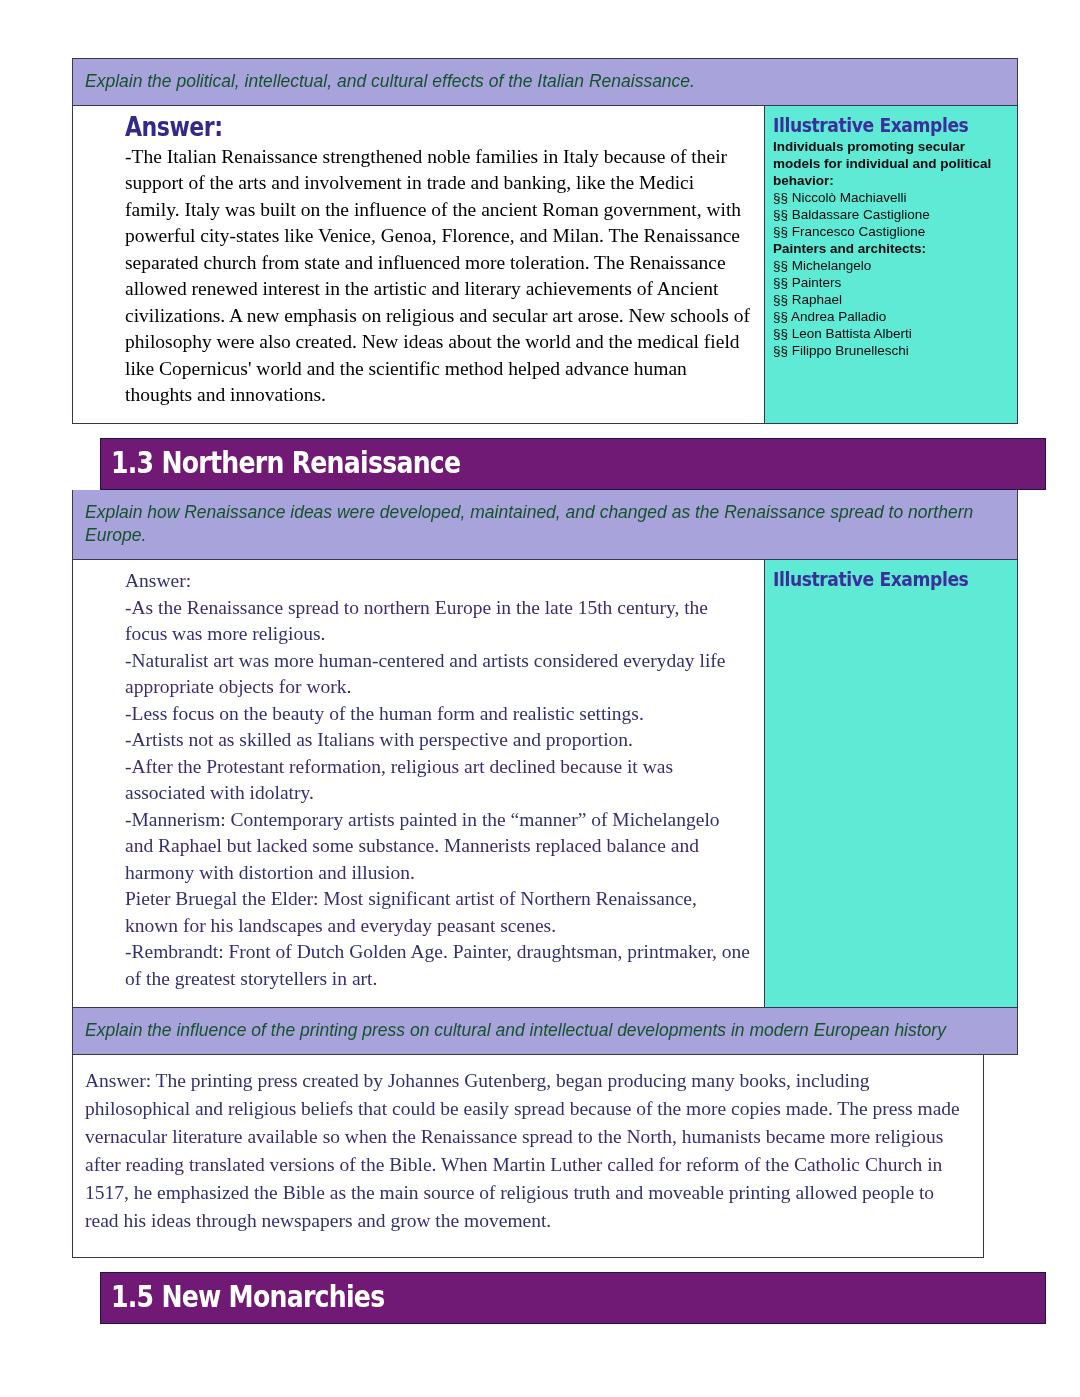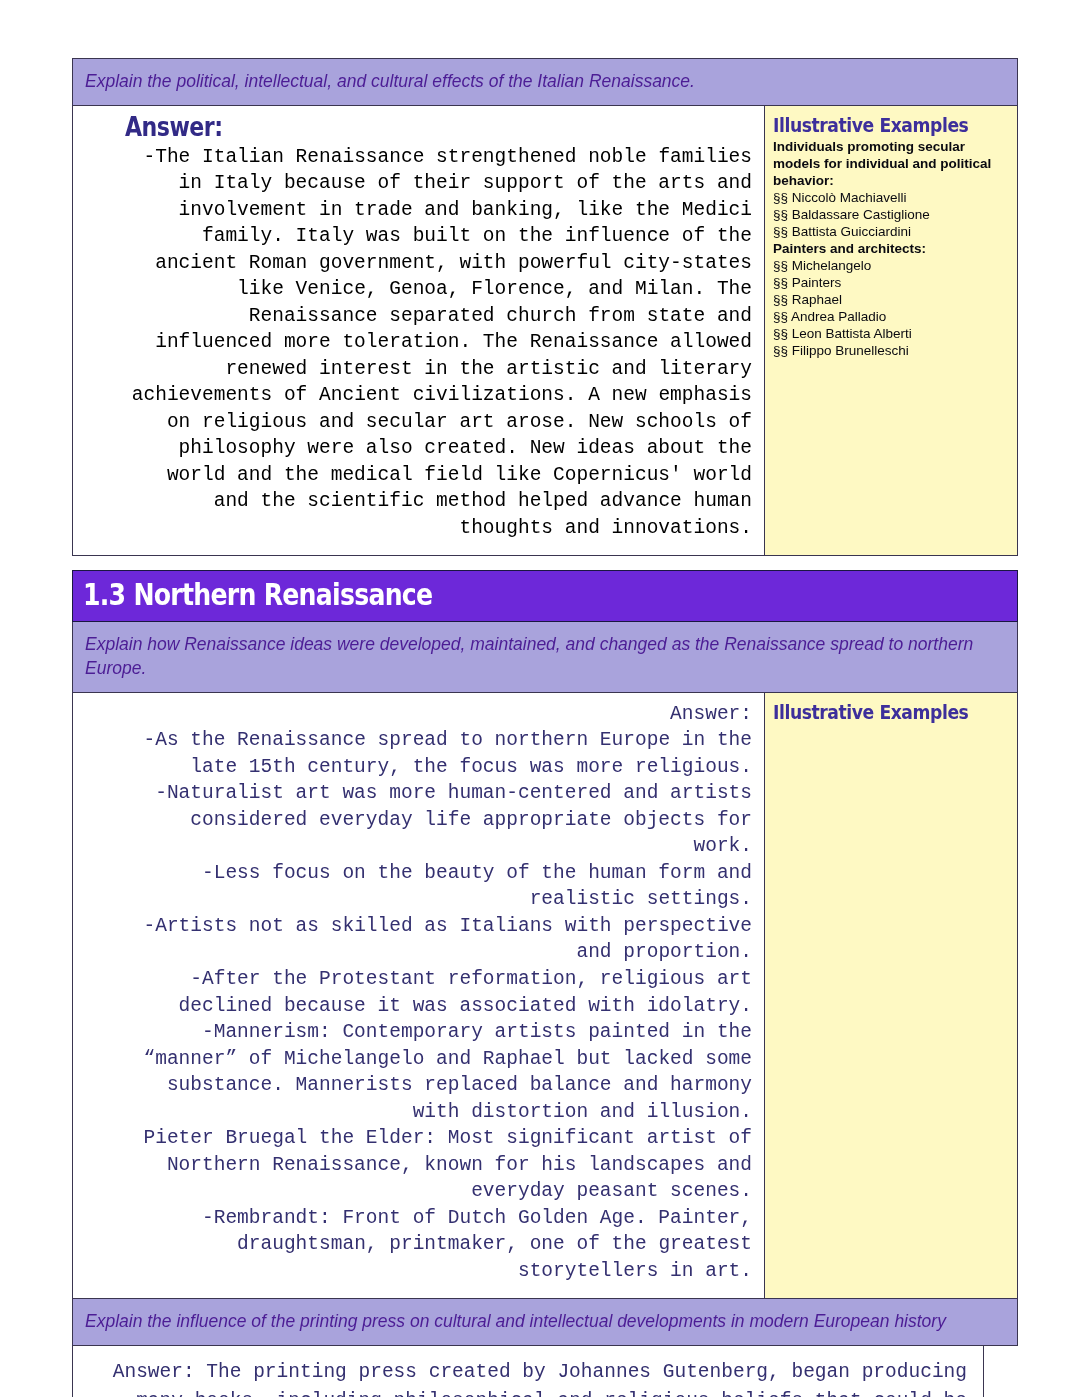--- a/index.html
+++ b/index.html
@@ -23,27 +23,28 @@
 
   .doc {
     position: absolute;
     left: 72px;
     top: 58px;
     width: 946px;
   }
 
   
   .section-header {
-    background: #6d28d9;
+    background: #701a75;
     border: 1px solid #1b1742;
     color: #ffffff;
     padding: 9px 10px 11px 10px;
     margin-top: 14px;
     box-sizing: border-box;
     width: 946px;
+    margin-left: 28px;
   }
   .section-header-title {
     font-family: "DejaVu Sans", sans-serif;
     font-weight: bold;
     font-size: 30px;
     line-height: 1.0;
     letter-spacing: -0.9px;
     transform: scaleX(0.84);
     transform-origin: left center;
     display: block;
@@ -60,21 +61,21 @@
     padding: 11px 12px 12px 12px;
   }
   .prompt-band.standalone {
     border-top: 1px solid #3a3550;
   }
   .prompt-text {
     font-family: "Liberation Sans", sans-serif;
     font-style: italic;
     font-size: 17.5px;
     line-height: 1.33;
-    color: #4c1d95;
+    color: #14532d;
     display: block;
   }
 
   
   .answer-row {
     display: flex;
     width: 946px;
     box-sizing: border-box;
     border: 1px solid #3a3550;
     border-top: none;
@@ -84,45 +85,44 @@
   .answer-col {
     width: 650px;
     box-sizing: border-box;
     background: #ffffff;
     padding: 8px 12px 14px 10px;
     border-right: 1px solid #3a3550;
   }
   .examples-col {
     flex: 1;
     box-sizing: border-box;
-    background: #fef9c3;
+    background: #5eead4;
     padding: 9px 8px 10px 8px;
   }
 
   .answer-label-big {
     font-family: "DejaVu Sans", sans-serif;
     font-weight: bold;
     font-size: 26px;
     color: #322a86;
     letter-spacing: -0.6px;
     transform: scaleX(0.85);
     transform-origin: left center;
     display: block;
     margin: 0 0 2px 0;
     line-height: 1.05;
   }
 
   .answer-body {
-    font-family: Liberation Mono, monospace;
+    font-family: Liberation Serif, serif;
     font-size: 19.5px;
     line-height: 1.36;
     color: #000000;
     white-space: pre-line;
     display: block;
-    text-align: right;
   }
   .answer-body.indigo {
     color: #343070;
   }
 
   
   .examples-title {
     font-family: "DejaVu Sans", sans-serif;
     font-weight: bold;
     font-size: 20px;
@@ -180,21 +180,21 @@
       <div class="answer-col">
         <span class="answer-label-big">Answer:</span>
         <span class="answer-body">-The Italian Renaissance strengthened noble families in Italy because of their support of the arts and involvement in trade and banking, like the Medici family. Italy was built on the influence of the ancient Roman government, with powerful city-states like Venice, Genoa, Florence, and Milan. The Renaissance separated church from state and influenced more toleration. The Renaissance allowed renewed interest in the artistic and literary achievements of Ancient civilizations. A new emphasis on religious and secular art arose. New schools of philosophy were also created. New ideas about the world and the medical field like Copernicus' world and the scientific method helped advance human thoughts and innovations.</span>
       </div>
       <div class="examples-col">
         <span class="examples-title">Illustrative Examples</span>
         <div class="examples-list">
           <span class="ex-group-label">Individuals promoting secular models for individual and political behavior:</span>
           <span class="ex-item">§§ Niccolò Machiavelli</span>
           <span class="ex-item">§§ Baldassare Castiglione</span>
-          <span class="ex-item">§§ Battista Guicciardini</span>
+          <span class="ex-item">§§ Francesco Castiglione</span>
           <span class="ex-group-label">Painters and architects:</span>
           <span class="ex-item">§§ Michelangelo</span>
           <span class="ex-item">§§ Painters</span>
           <span class="ex-item">§§ Raphael</span>
           <span class="ex-item">§§ Andrea Palladio</span>
           <span class="ex-item">§§ Leon Battista Alberti</span>
           <span class="ex-item">§§ Filippo Brunelleschi</span>
         </div>
       </div>
     </div>

